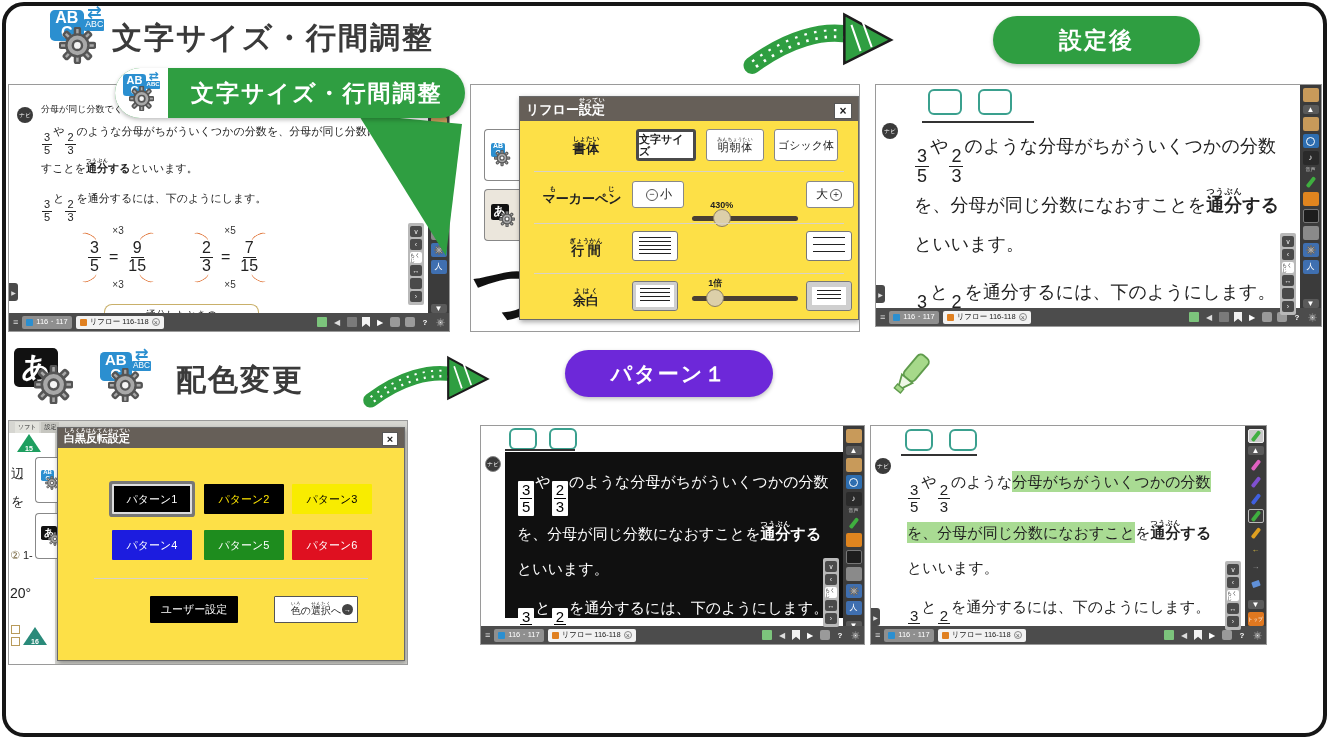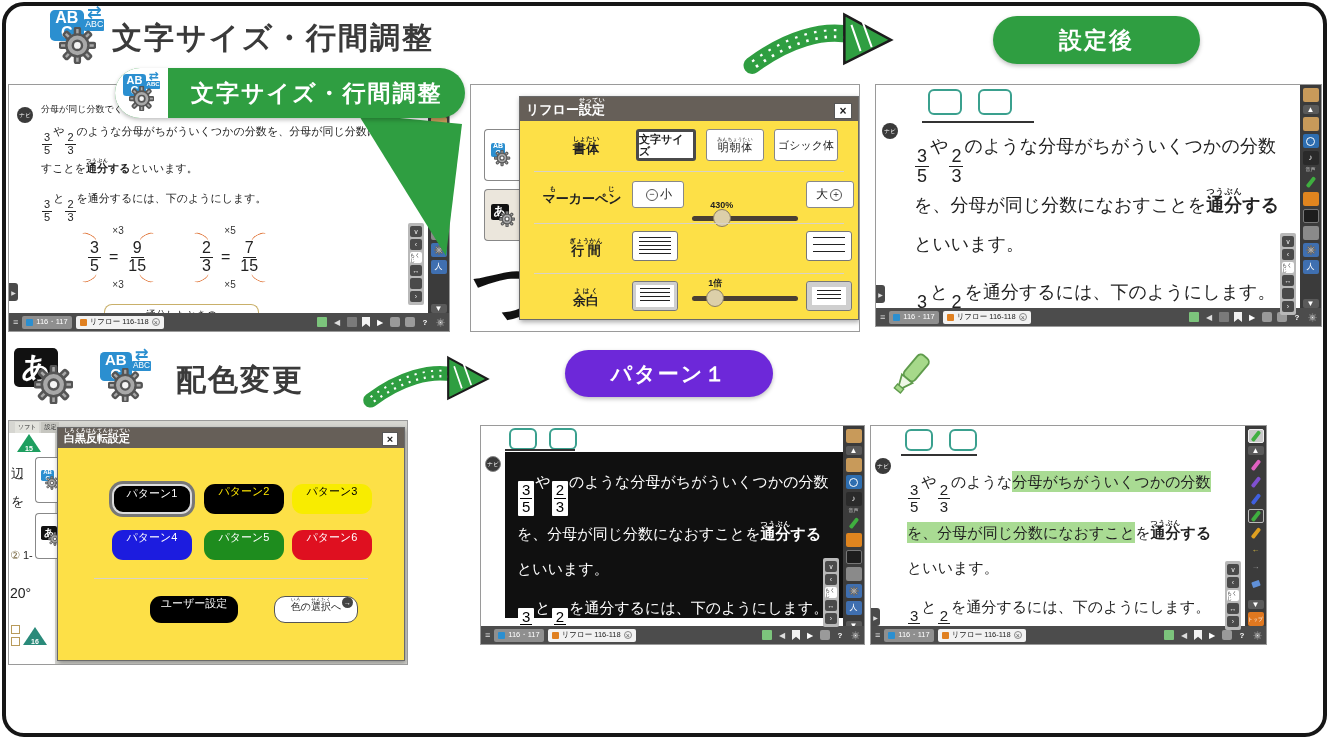--- a/index.html
+++ b/index.html
@@ -94,21 +94,21 @@
 .strack{position:absolute;left:0;right:0;top:13px;height:5px;background:#4a3f33;border-radius:3px}
 .knob{position:absolute;top:6px;width:18px;height:18px;margin-left:-9px;background:#dccfa9;border:1.5px solid #8a7d64;border-radius:50%}
 .kval{position:absolute;bottom:16px;left:50%;transform:translateX(-50%);font-size:9px;font-weight:bold;color:#222;white-space:nowrap}
 .lnico{width:46px;height:30px;background:#fff;border:1px solid #777;border-radius:3px;padding:5px 6px}
 .lnico .lines{height:100%;background:repeating-linear-gradient(to bottom,#222 0 1.5px,transparent 1.5px 4px)}
 .lnico .lines.loose{background:repeating-linear-gradient(to bottom,#222 0 1.5px,transparent 1.5px 7px)}
 .lnico.fr1{box-shadow:inset 0 0 0 3px #cfcfcf;padding:6px 7px}
 .lnico.fr2{box-shadow:inset 0 0 0 5px #cfcfcf;padding:8px 10px}
 .divider{position:absolute;left:14px;right:14px;height:1px;background:#d8d2c8}
 
-.pbtn{position:absolute;display:flex;align-items:flex-start;justify-content:center;font-size:11px;border-radius:11px}
+.pbtn{position:absolute;display:flex;align-items:center;justify-content:center;font-size:11px;border-radius:1px}
 .pbtn.sel{border:2px solid #ddd;box-shadow:0 0 0 3px #777}
 .tri{position:absolute;clip-path:polygon(50% 0,100% 100%,0 100%);color:#fff;display:flex;align-items:flex-end;justify-content:center;font-size:7px;font-weight:bold}
 
 .gearfill{fill:#a8a8a8;stroke:#555;stroke-width:1.6}
 .biggulp{position:absolute;font-weight:bold;color:#111}
 </style>
 </head>
 <body>
 
 <svg width="0" height="0" style="position:absolute">

